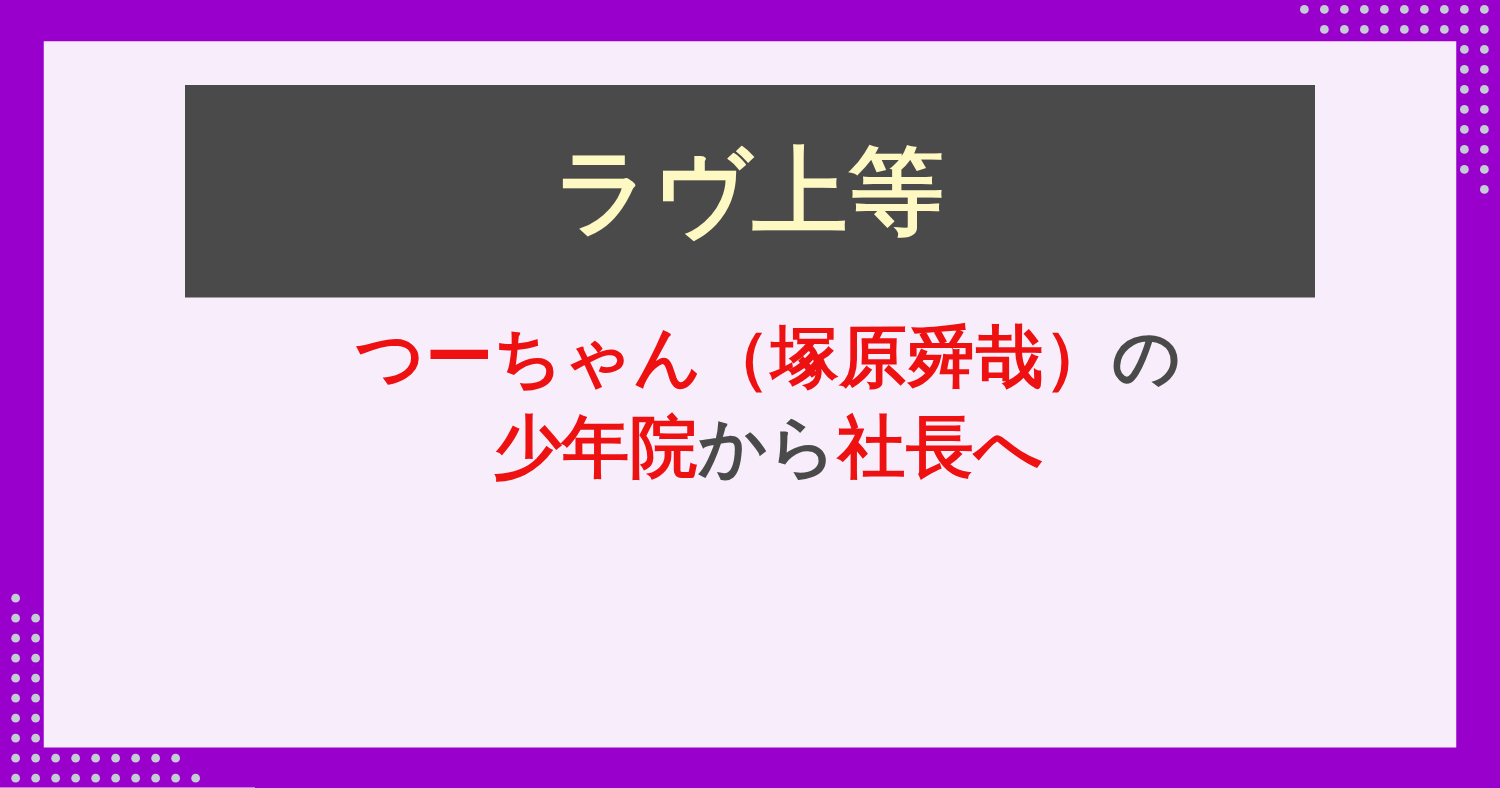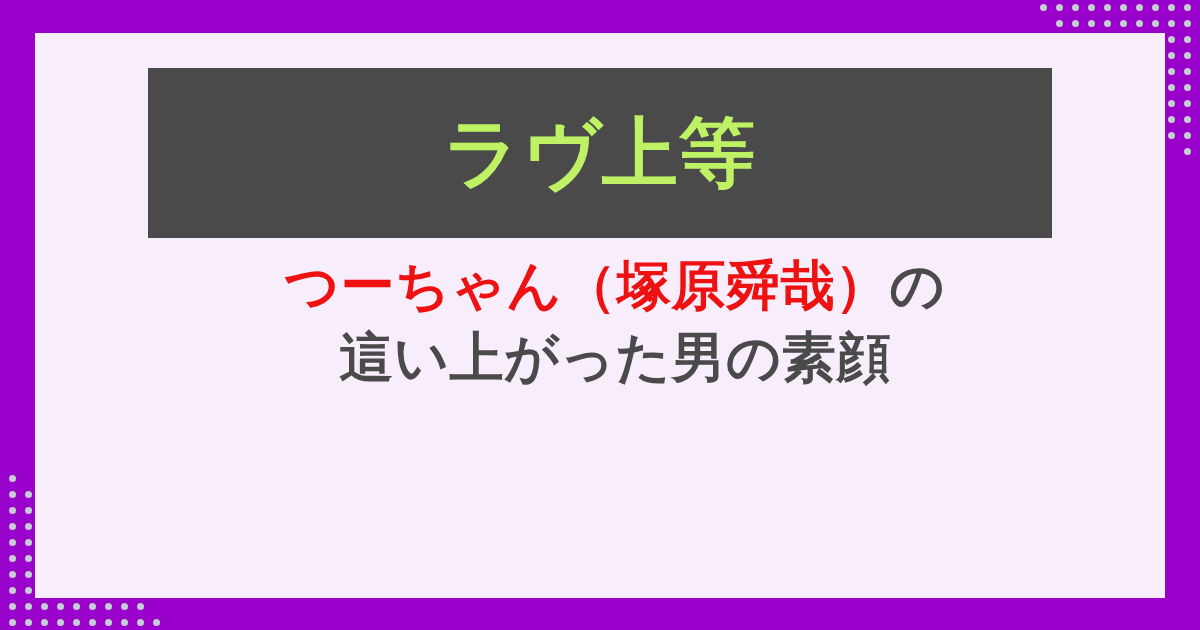--- a/index.html
+++ b/index.html
@@ -67,21 +67,21 @@
     top: 68px;
     width: 904px;
     height: 170px;
     background: #4a4a4a;
     z-index: 3;
     display: flex;
     align-items: center;
     justify-content: center;
   }
   .title-banner .title-text {
-    color: #bef264;
+    color: #fef9c3;
     font-size: 76px;
     font-weight: bold;
     letter-spacing: 0.02em;
     line-height: 1;
     white-space: nowrap;
   }
 
   
   .subtitle {
     position: absolute;
@@ -226,16 +226,16 @@
     </div>
 
   <div class="panel"></div>
 
   <div class="title-banner">
     <span class="title-text">ラヴ上等</span>
   </div>
 
   <div class="subtitle">
       <span class="line"><span class="hl">つーちゃん（塚原舜哉）</span><span>の</span></span>
-      <span class="line"><span>這い上がった男の素顔</span></span>
+      <span class="line"><span class="hl">少年院</span><span>から</span><span class="hl">社長へ</span></span>
     </div>
 
 </div>
 
 </body></html>

